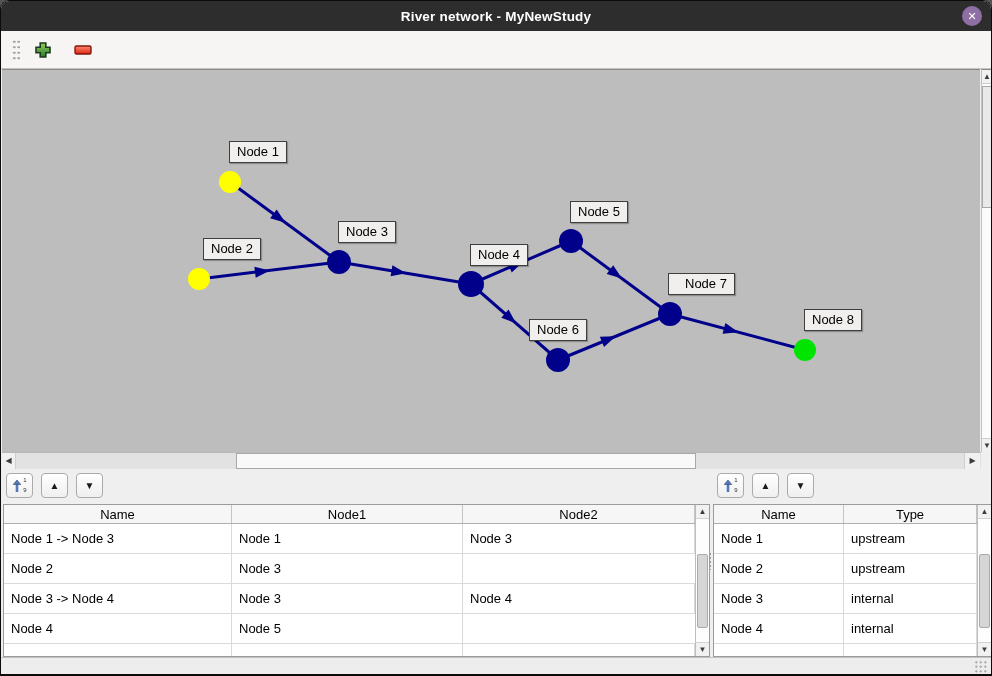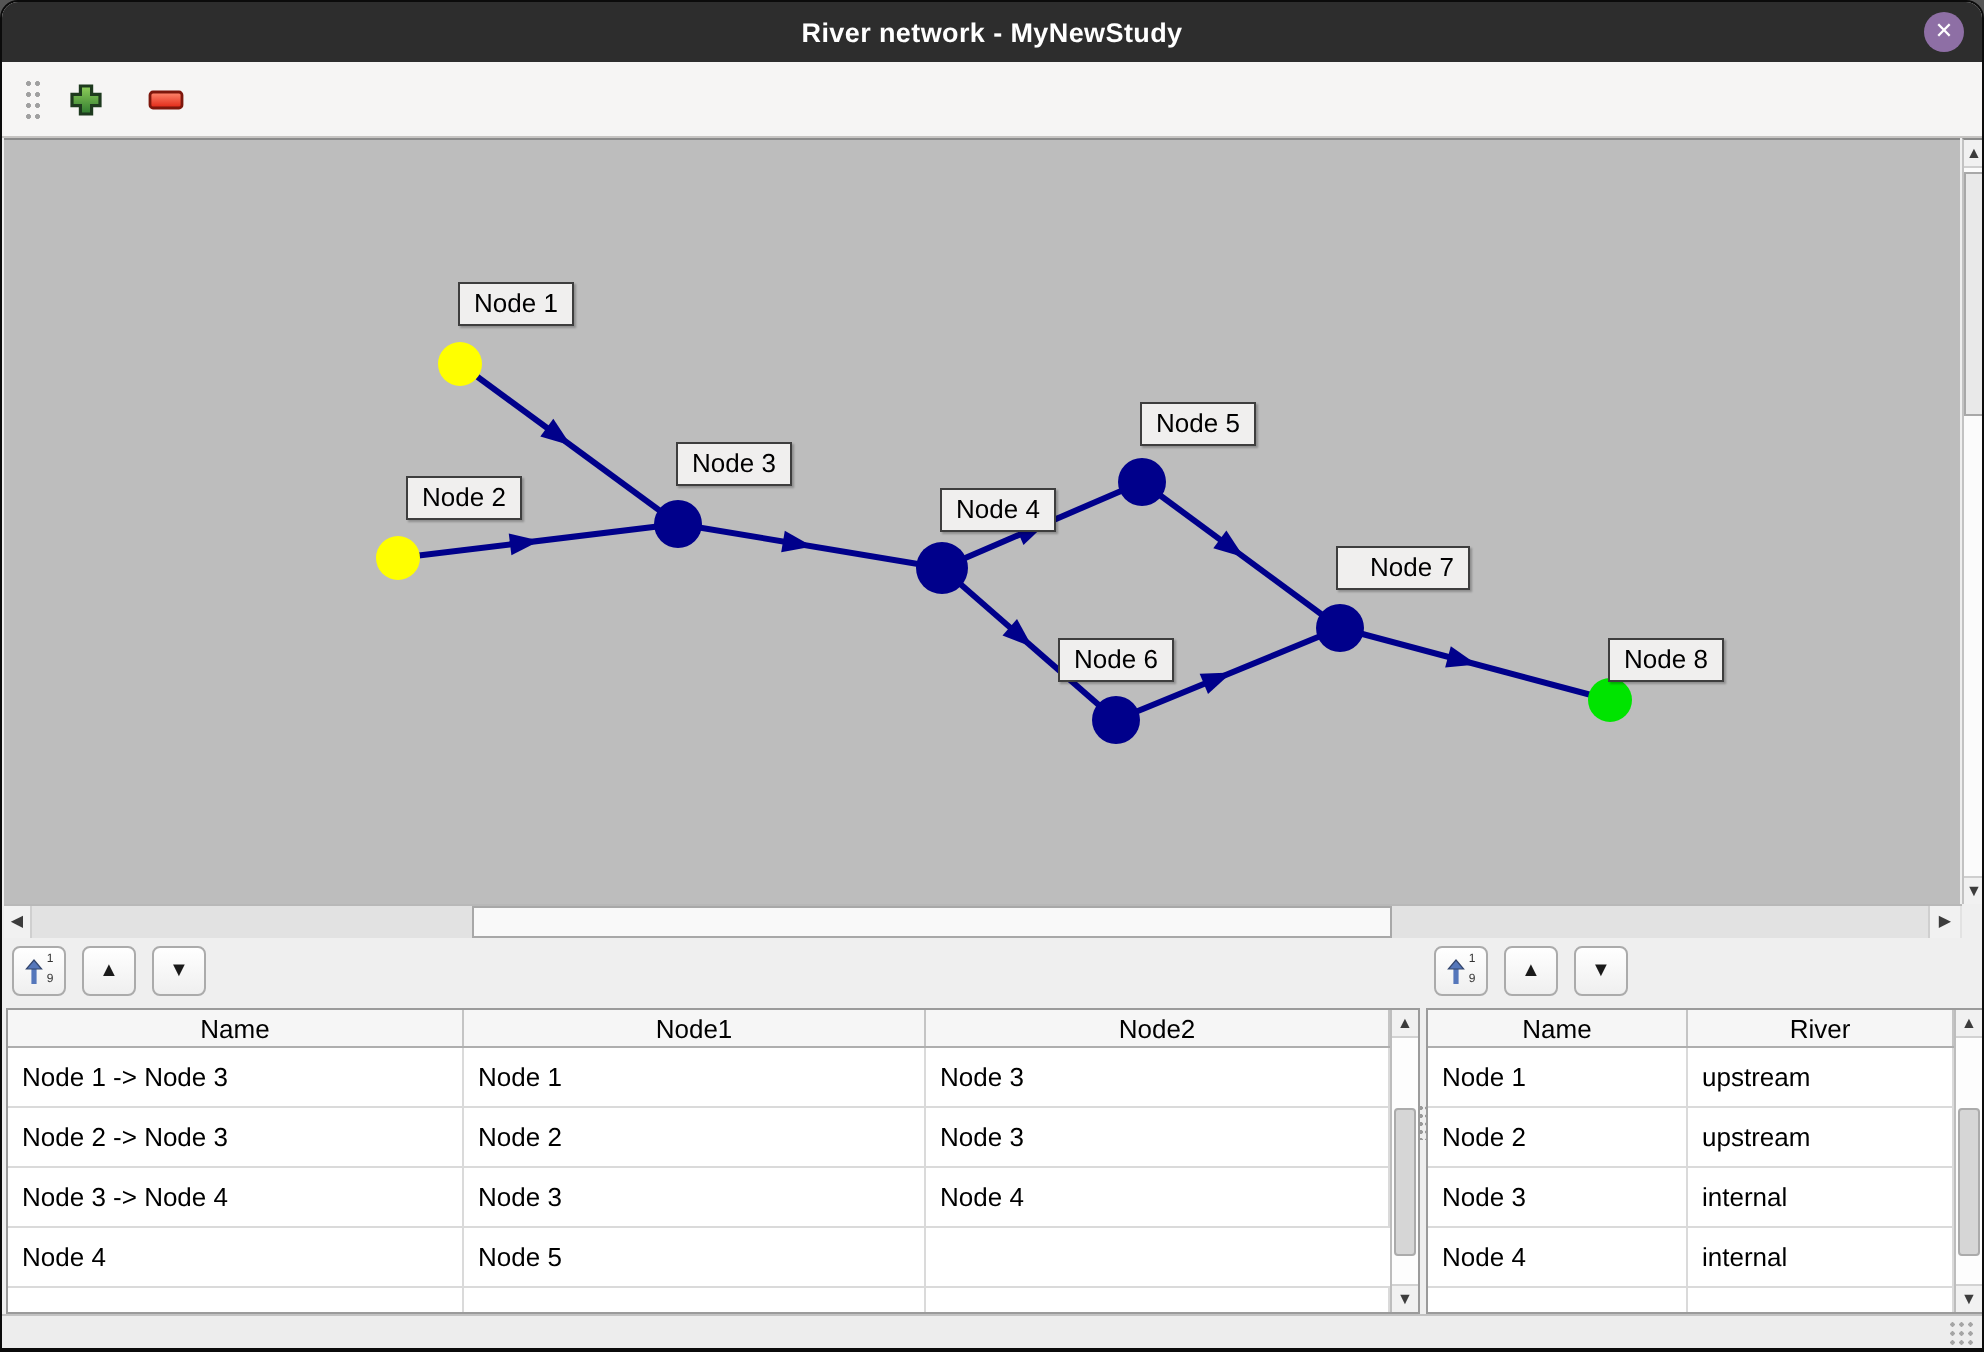--- a/index.html
+++ b/index.html
@@ -158,21 +158,21 @@
         <circle cx="803" cy="280" r="11" fill="#00e400"></circle>
       </svg>
     <div id="canvas-labels">
         <div class="node-label" style="left: 227px; top: 71px;">Node 1</div>
         <div class="node-label" style="left: 201px; top: 168px;">Node 2</div>
         <div class="node-label" style="left: 336px; top: 151px;">Node 3</div>
         <div class="node-label" style="left: 468px; top: 174px;">Node 4</div>
         <div class="node-label" style="left: 568px; top: 131px;">Node 5</div>
         <div class="node-label" style="left: 527px; top: 249px;">Node 6</div>
         <div class="node-label" style="left: 666px; top: 203px; padding-left: 16px;">Node 7</div>
-        <div class="node-label" style="left: 802px; top: 249px;">Node 8</div>
+        <div class="node-label" style="left: 802px; top: 239px;">Node 8</div>
       </div>
   </div>
 
   <div class="canvas-vscroll">
     <div class="sb-btn top">
         <span class="sb-glyph">▲</span>
       </div>
     <div class="thumb"></div>
     <div class="sb-btn bottom">
         <span class="sb-glyph">▼</span>
@@ -240,21 +240,20 @@
             <div class="cell hcell">Node2</div>
           </div>
         </div>
       <div class="tbody">
           <div class="trow">
             <div class="cell">Node 1 -&gt; Node 3</div>
             <div class="cell">Node 1</div>
             <div class="cell">Node 3</div>
           </div>
           <div class="trow">
-            <div class="cell">Node 2 -&gt; Node 3</div>
             <div class="cell">Node 2</div>
             <div class="cell">Node 3</div>
           </div>
           <div class="trow">
             <div class="cell">Node 3 -&gt; Node 4</div>
             <div class="cell">Node 3</div>
             <div class="cell">Node 4</div>
           </div>
           <div class="trow">
             <div class="cell">Node 4</div>
@@ -278,21 +277,21 @@
     </div>
   </div>
 
   <div class="panel-splitter"></div>
 
   <div class="table" id="nodes-table">
     <div class="tscroll-pad">
       <div class="thead">
           <div class="trow">
             <div class="cell hcell">Name</div>
-            <div class="cell hcell">River</div>
+            <div class="cell hcell">Type</div>
           </div>
         </div>
       <div class="tbody">
           <div class="trow">
             <div class="cell">Node 1</div>
             <div class="cell">upstream</div>
           </div>
           <div class="trow">
             <div class="cell">Node 2</div>
             <div class="cell">upstream</div>

